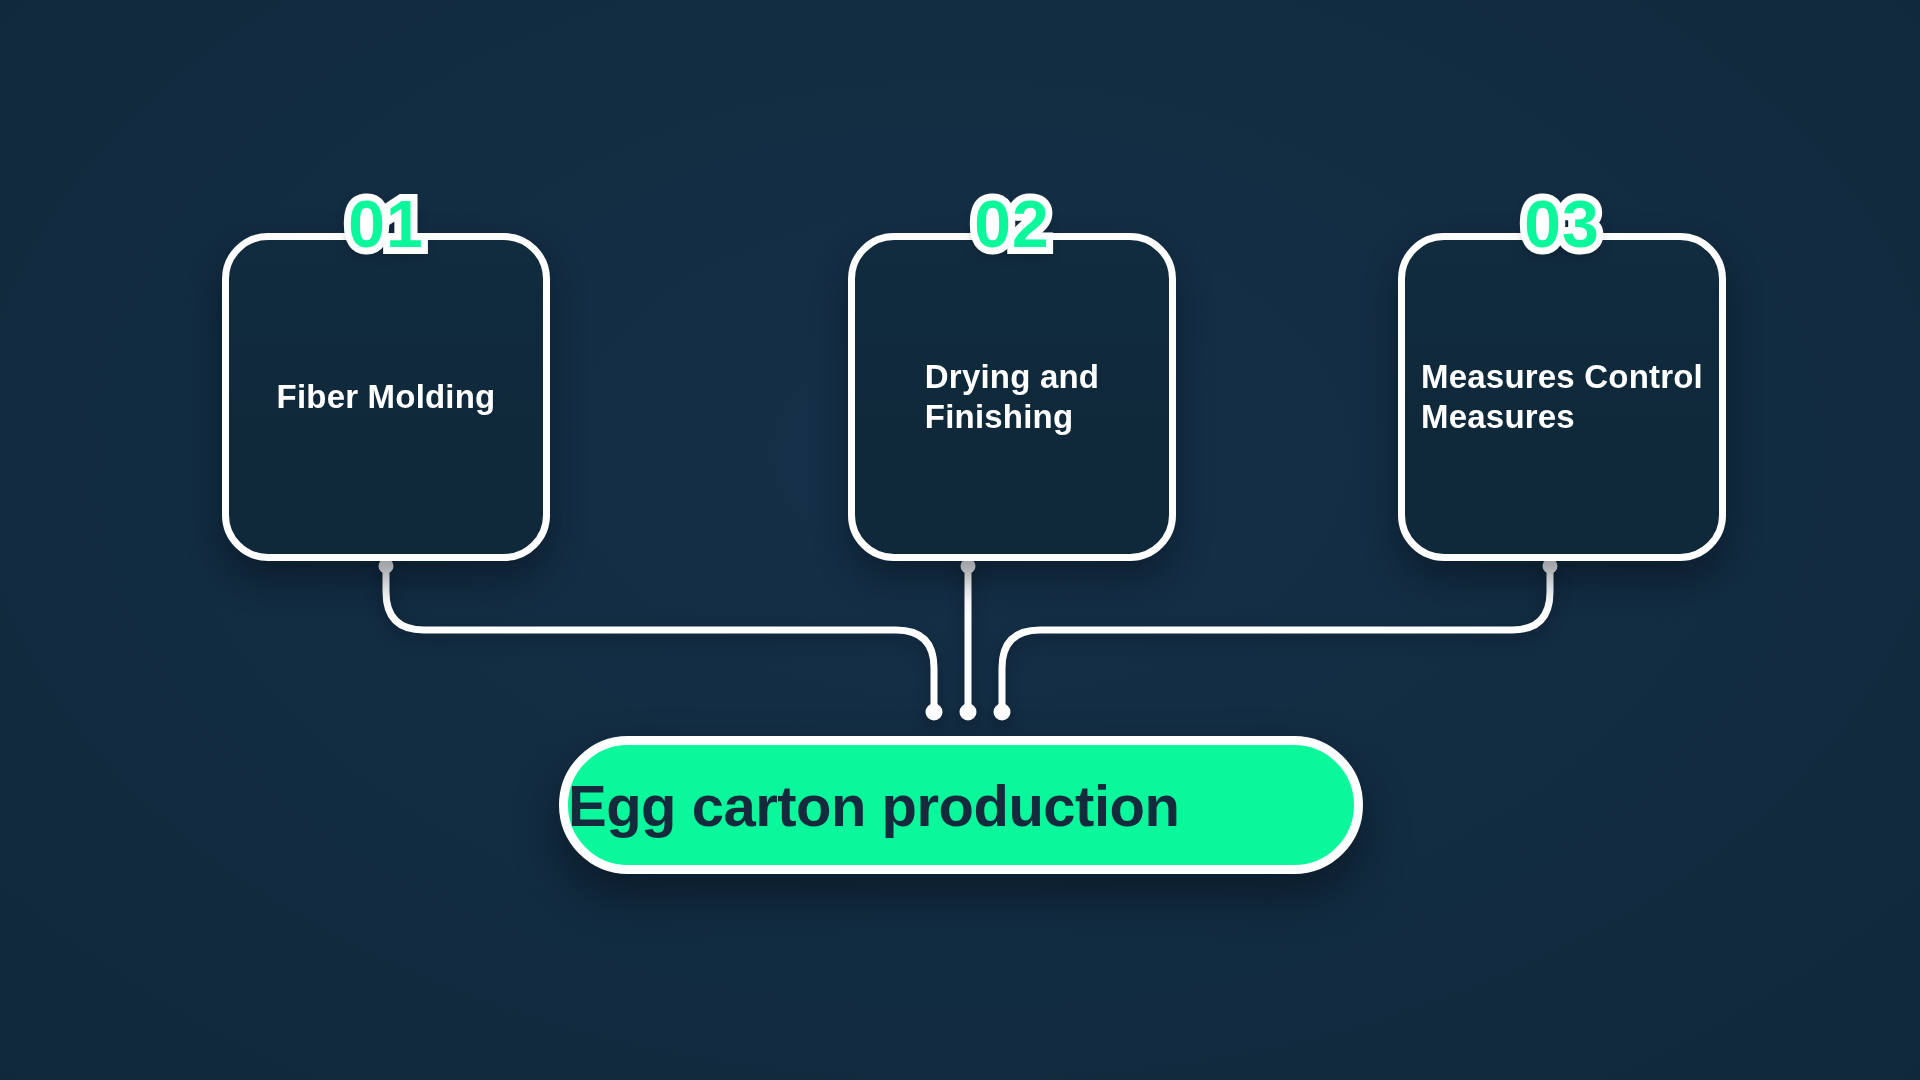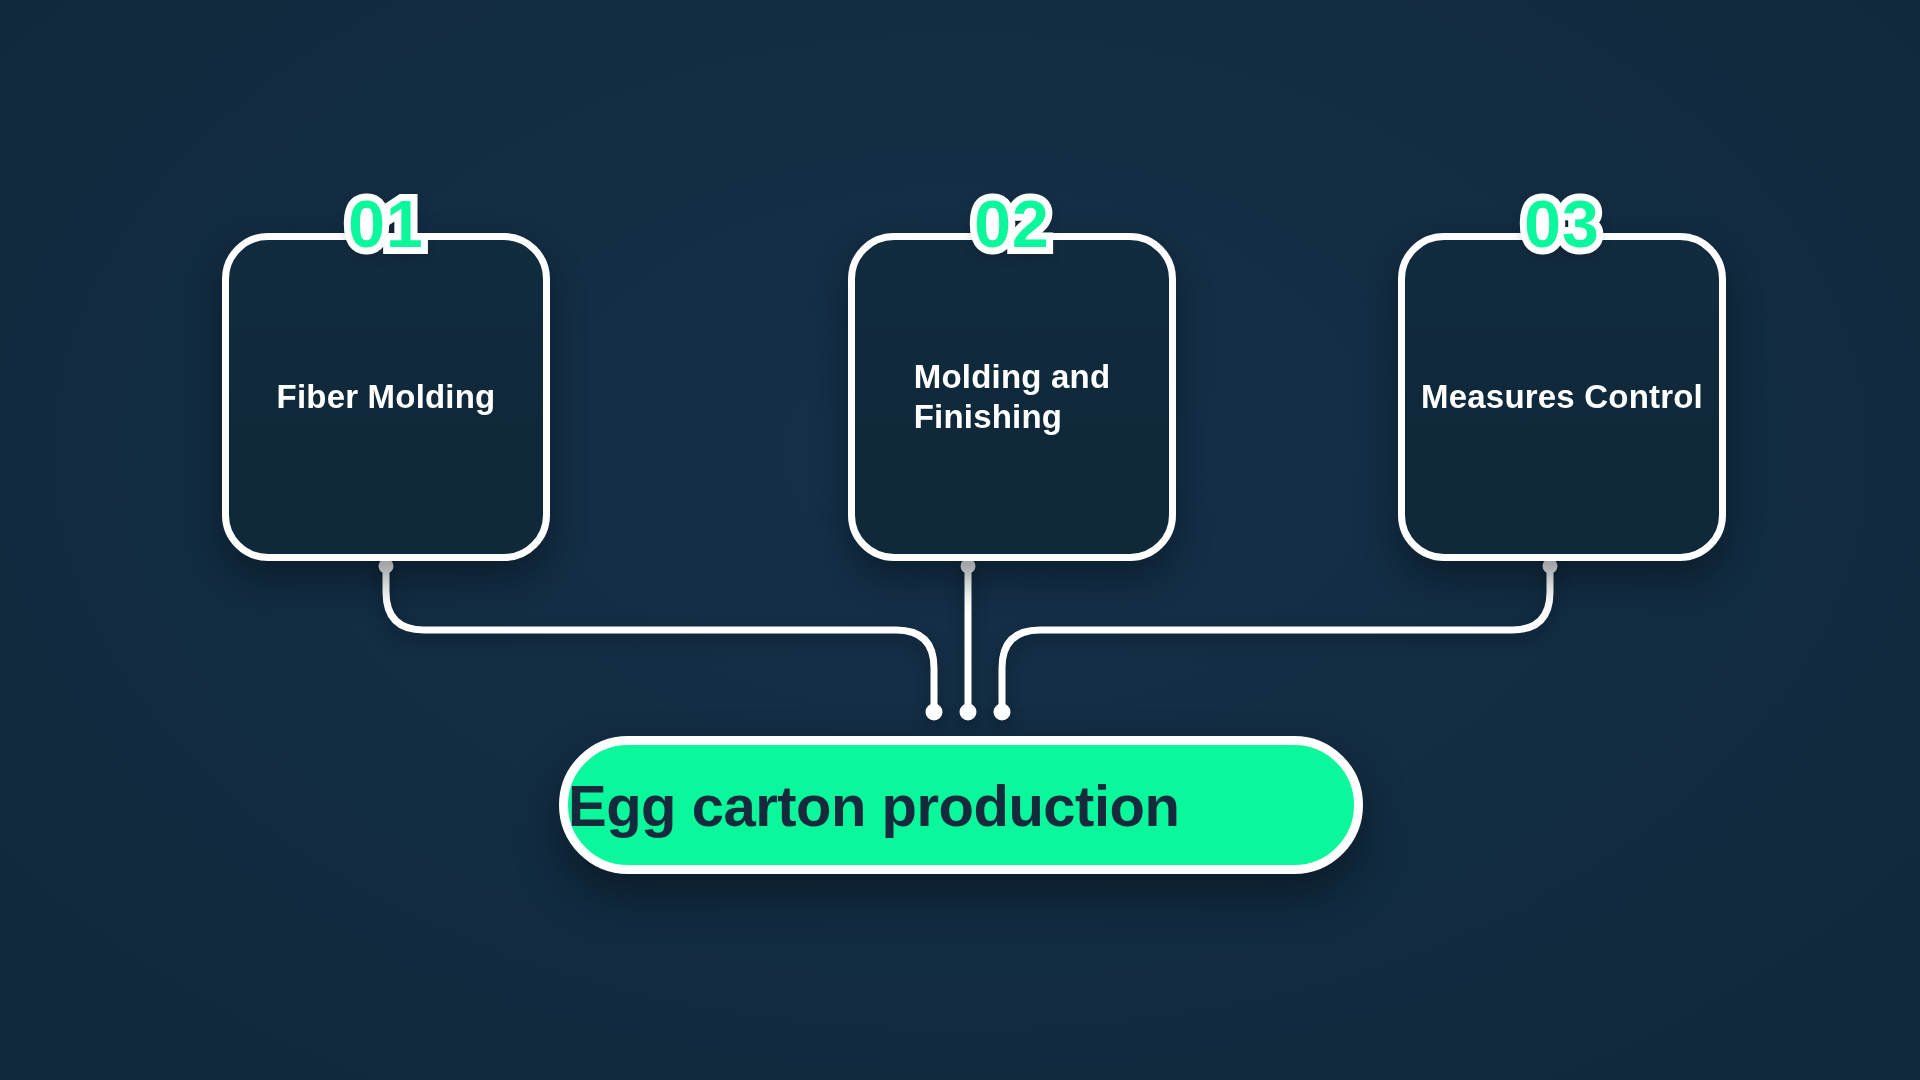--- a/index.html
+++ b/index.html
@@ -109,32 +109,33 @@
       <span>Fiber Molding</span>
     </div>
   </div>
 
   <div class="step step-2">
     <div class="num">
       <span class="num-stroke">02</span>
       <span class="num-fill">02</span>
     </div>
     <div class="label">
-      <span>Molding and</span>
+      <span>Drying and</span>
       <span>Finishing</span>
     </div>
   </div>
 
   <div class="step step-3">
     <div class="num">
       <span class="num-stroke">03</span>
       <span class="num-fill">03</span>
     </div>
     <div class="label">
       <span>Measures Control</span>
+      <span>Measures</span>
     </div>
   </div>
 
   <div class="pill">
     <span class="pill-label">Egg carton production</span>
   </div>
 
 </div>
 
 </body></html>

